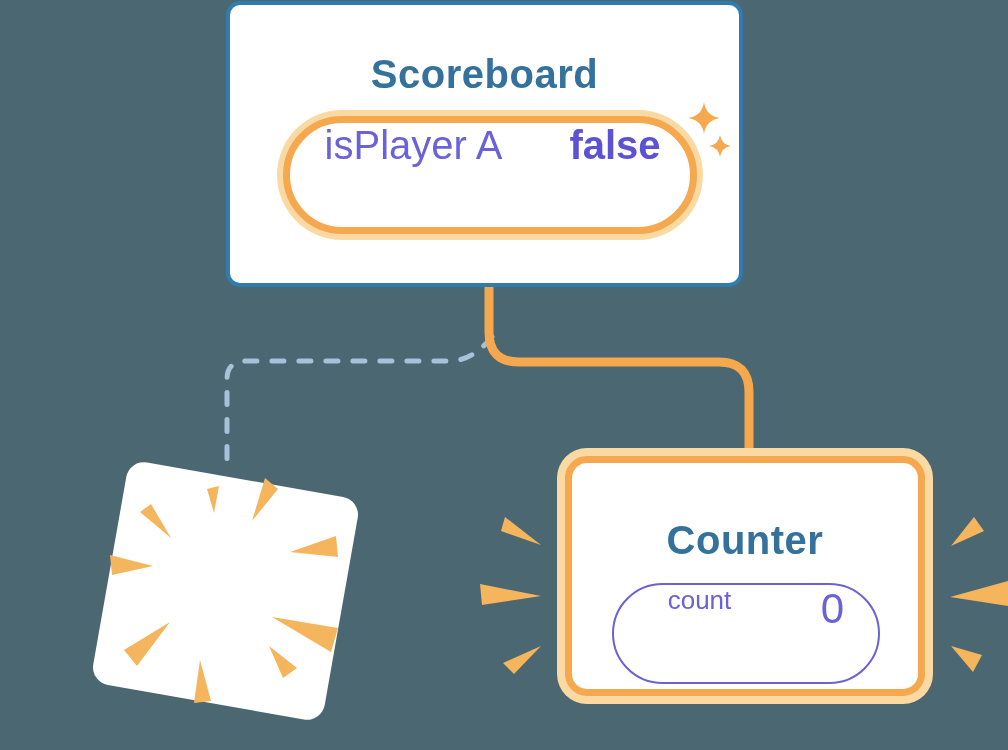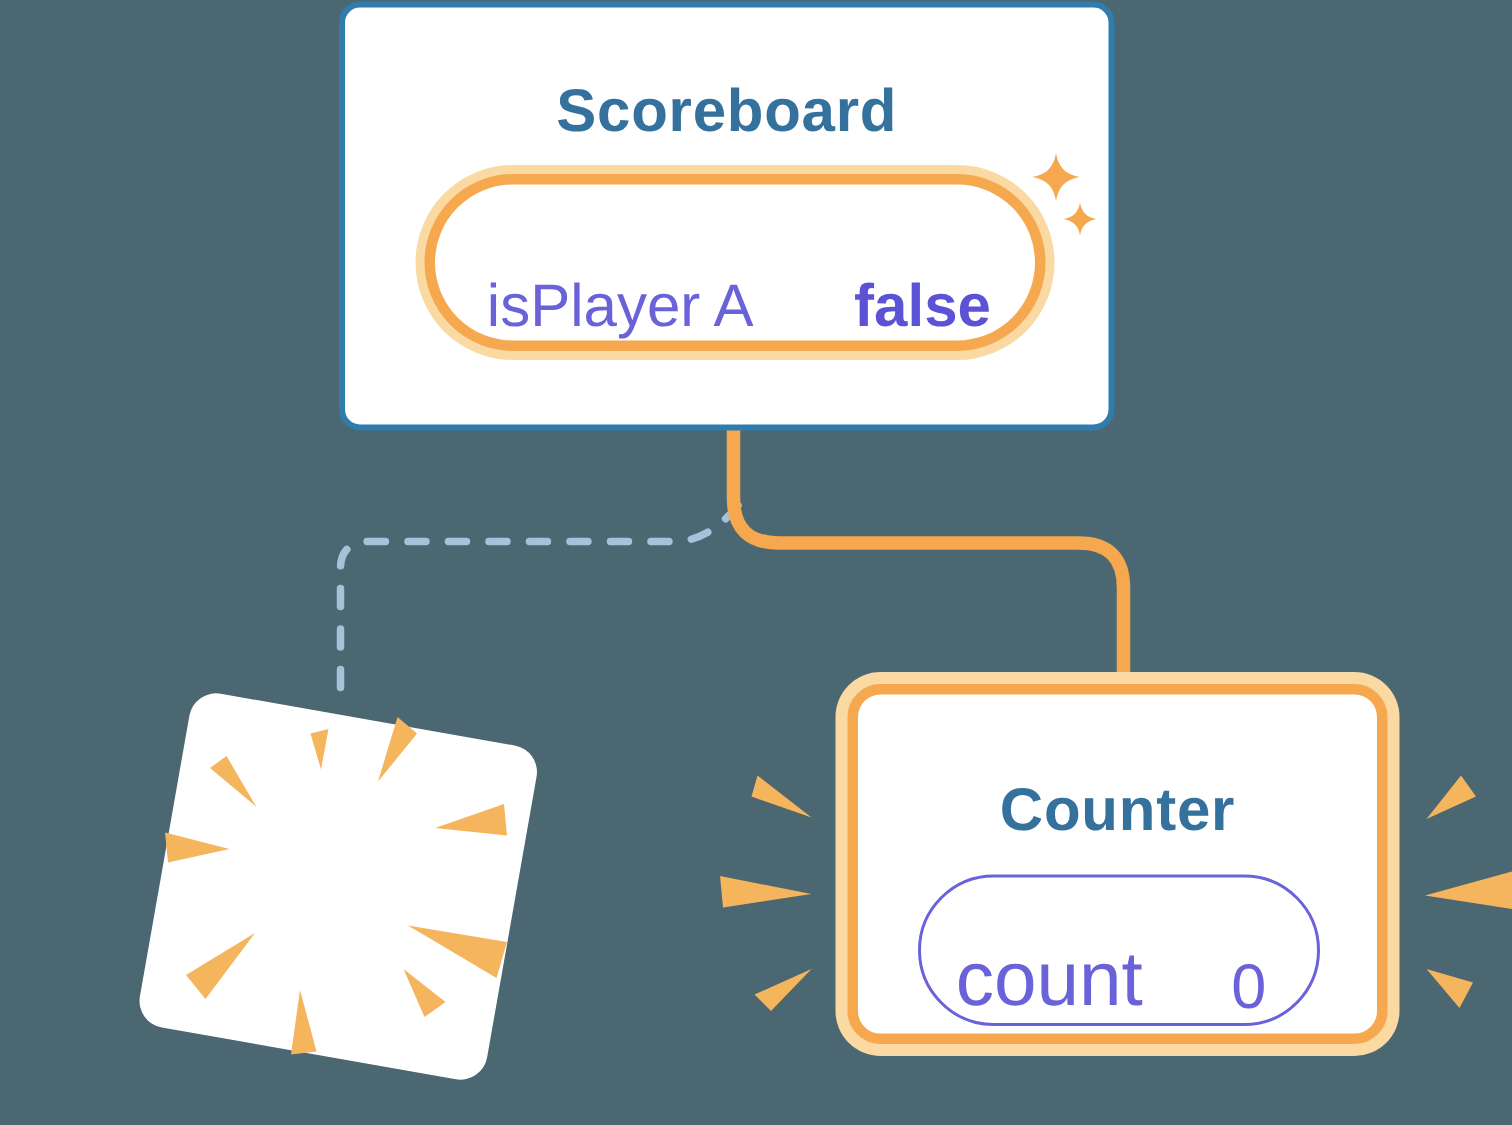--- a/index.html
+++ b/index.html
@@ -59,21 +59,21 @@
     font-weight: 700;
     letter-spacing: 0.5px;
     color: var(--title_blue, #35719D);
   }
   .scoreboard-card .card-title { top: 47px; }
   .counter-card .card-title { top: 55px; }
 
   .state-pill {
     position: absolute;
     display: flex;
-    align-items: flex-end;
+    align-items: flex-start;
     background: var(--card_white, #FFFFFF);
   }
 
   .scoreboard-pill {
     left: 53px; top: 111px;
     width: 414px; height: 118px;
     border: 7px solid var(--orange, #F5A84E);
     border-radius: 59px;
     box-shadow: 0 0 0 6px var(--orange_halo, #FBD9A2);
   }
@@ -86,21 +86,20 @@
   .scoreboard-pill .pill-divider {
     width: 3px;
     background: var(--orange, #F5A84E);
   }
   .scoreboard-pill .pill-value {
     flex: 1;
     display: flex; align-items: center; justify-content: center;
     font-size: 40px;
     font-weight: 700;
     color: var(--purple_bold, #5C52D6);
-    margin-top: 24px;
   }
 
   .sparkles { position: absolute; left: 450px; top: 91px; width: 64px; height: 72px; }
   .sparkle { fill: var(--orange, #F5A84E); }
 
   .destroyed-card {
     left: 108px; top: 478px;
     width: 235px; height: 226px;
     border-radius: 18px;
     transform: rotate(10deg);
@@ -116,21 +115,21 @@
 
   .counter-pill {
     left: 40px; top: 120px;
     width: 268px; height: 101px;
     border: 2px solid var(--purple, #6A62D8);
     border-radius: 51px;
   }
   .counter-pill .pill-key {
     width: 171px;
     display: flex; align-items: center; justify-content: center;
-    font-size: 51px;
+    font-size: 26px;
     color: var(--purple, #6A62D8);
   }
   .counter-pill .pill-divider {
     width: 2px;
     background: var(--purple, #6A62D8);
   }
   .counter-pill .pill-value {
     flex: 1;
     display: flex; align-items: center; justify-content: center;
     font-size: 42px;

